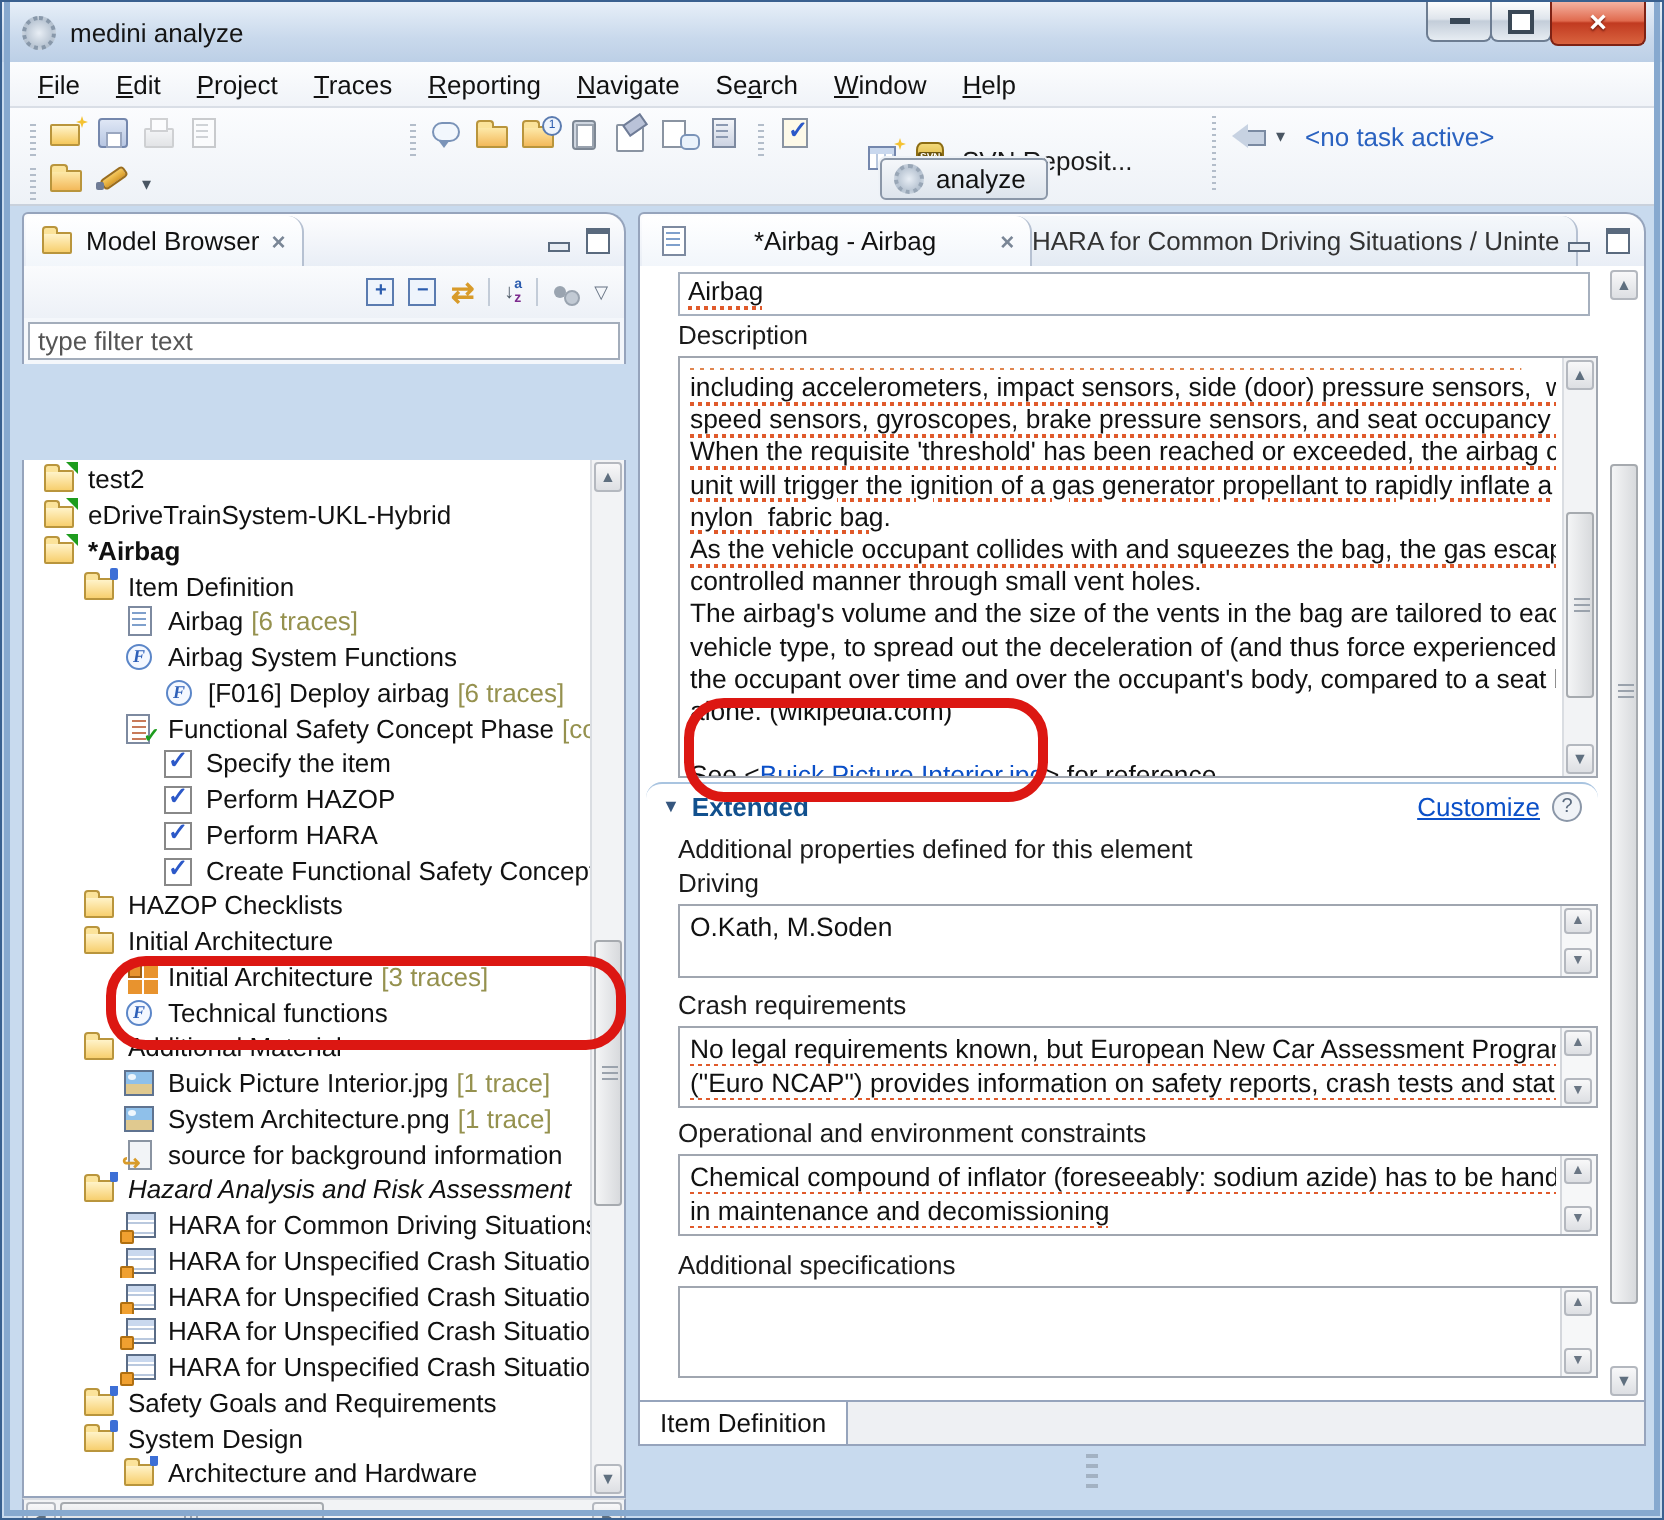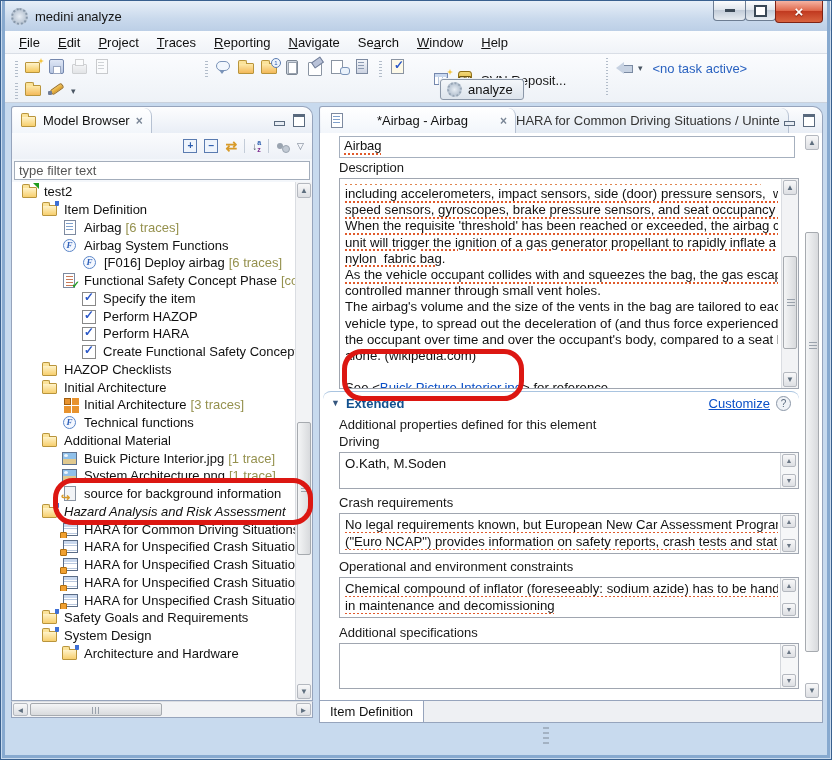--- a/index.html
+++ b/index.html
@@ -93,21 +93,21 @@
   .sort-letters{display:flex;flex-direction:column;font-size:7px;line-height:7px;font-weight:bold;}
   .sort-a{color:#2b5cae;} .sort-z{color:#7d2b8e;}
   .vsep{width:1px;height:14px;background:#c3ccd8;}
   .filters-icon{position:relative;width:14px;height:12px;}
   .filters-icon::before{content:"";position:absolute;left:1px;top:3px;width:6px;height:6px;border-radius:50%;background:#9aa4b0;}
   .filters-icon::after{content:"";position:absolute;left:6px;top:5px;width:6px;height:6px;border-radius:50%;background:#c2cad4;border:1px solid #9aa4b0;}
   .viewmenu{color:#6a7686;font-size:9px;}
   .lfilter-wrap{border-left:1px solid #96a4bc;border-right:1px solid #96a4bc;background:#f4f7fb;padding:2px;box-sizing:border-box;}
   .lfilter{width:100%;height:19px;border:1px solid #a3adbb;box-sizing:border-box;font-size:13px;padding:0 4px;color:#444;font-family:"Liberation Sans",sans-serif;}
   .lfilter::placeholder{color:#555;opacity:1;}
-  .ltree{position:relative;height:519px;border:1px solid #96a4bc;border-top:none;background:#fff;box-sizing:border-box;overflow:hidden;}
+  .ltree{position:relative;height:519px;border:1px solid #96a4bc;border-top:none;background:#fff;box-sizing:border-box;overflow:hidden;margin-top:48px;}
   .tree-rows{position:absolute;left:0;top:1px;right:17px;bottom:0;overflow:hidden;}
   .trow{display:flex;align-items:center;height:17.75px;white-space:nowrap;overflow:hidden;font-size:13px;color:#111;}
   .trow.bold{font-weight:bold;}
   .tlabel{margin-left:1px;}
   .tsuffix{color:#95914e;margin-left:4px;}
 
   
   .tico{position:relative;width:17px;height:15px;flex:none;margin-right:4px;}
   .fold::before{content:"";position:absolute;left:0;top:3px;width:13px;height:9px;border:1px solid #b9953c;border-radius:1px;background:linear-gradient(180deg,#fff3c9,#f7cf6e);}
   .fold::after{content:"";position:absolute;left:0;top:0;width:6px;height:3px;border:1px solid #b9953c;border-bottom:none;border-radius:2px 2px 0 0;background:#fbe39a;}
@@ -274,20 +274,32 @@
       <input class="lfilter" placeholder="type filter text" style="">
     </div>
     <div class="ltree">
       <div class="tree-rows" id="tree-rows">
           <div class="trow" style="padding-left: 10px;">
             <span class="tico fold">
               <span class="flag"></span>
             </span>
             <span class="tlabel">test2</span>
           </div>
+          <div class="trow" style="padding-left: 10px;">
+            <span class="tico fold">
+              <span class="flag"></span>
+            </span>
+            <span class="tlabel">eDriveTrainSystem-UKL-Hybrid</span>
+          </div>
+          <div class="trow bold" style="padding-left: 10px;">
+            <span class="tico fold">
+              <span class="flag"></span>
+            </span>
+            <span class="tlabel">*Airbag</span>
+          </div>
           <div class="trow" style="padding-left: 30px;">
             <span class="tico fold">
               <span class="rib"></span>
             </span>
             <span class="tlabel">Item Definition</span>
           </div>
           <div class="trow" style="padding-left: 50px;">
             <span class="tico ic-tdoc"></span>
             <span class="tlabel">Airbag</span>
             <span class="tsuffix">[6 traces]</span>

